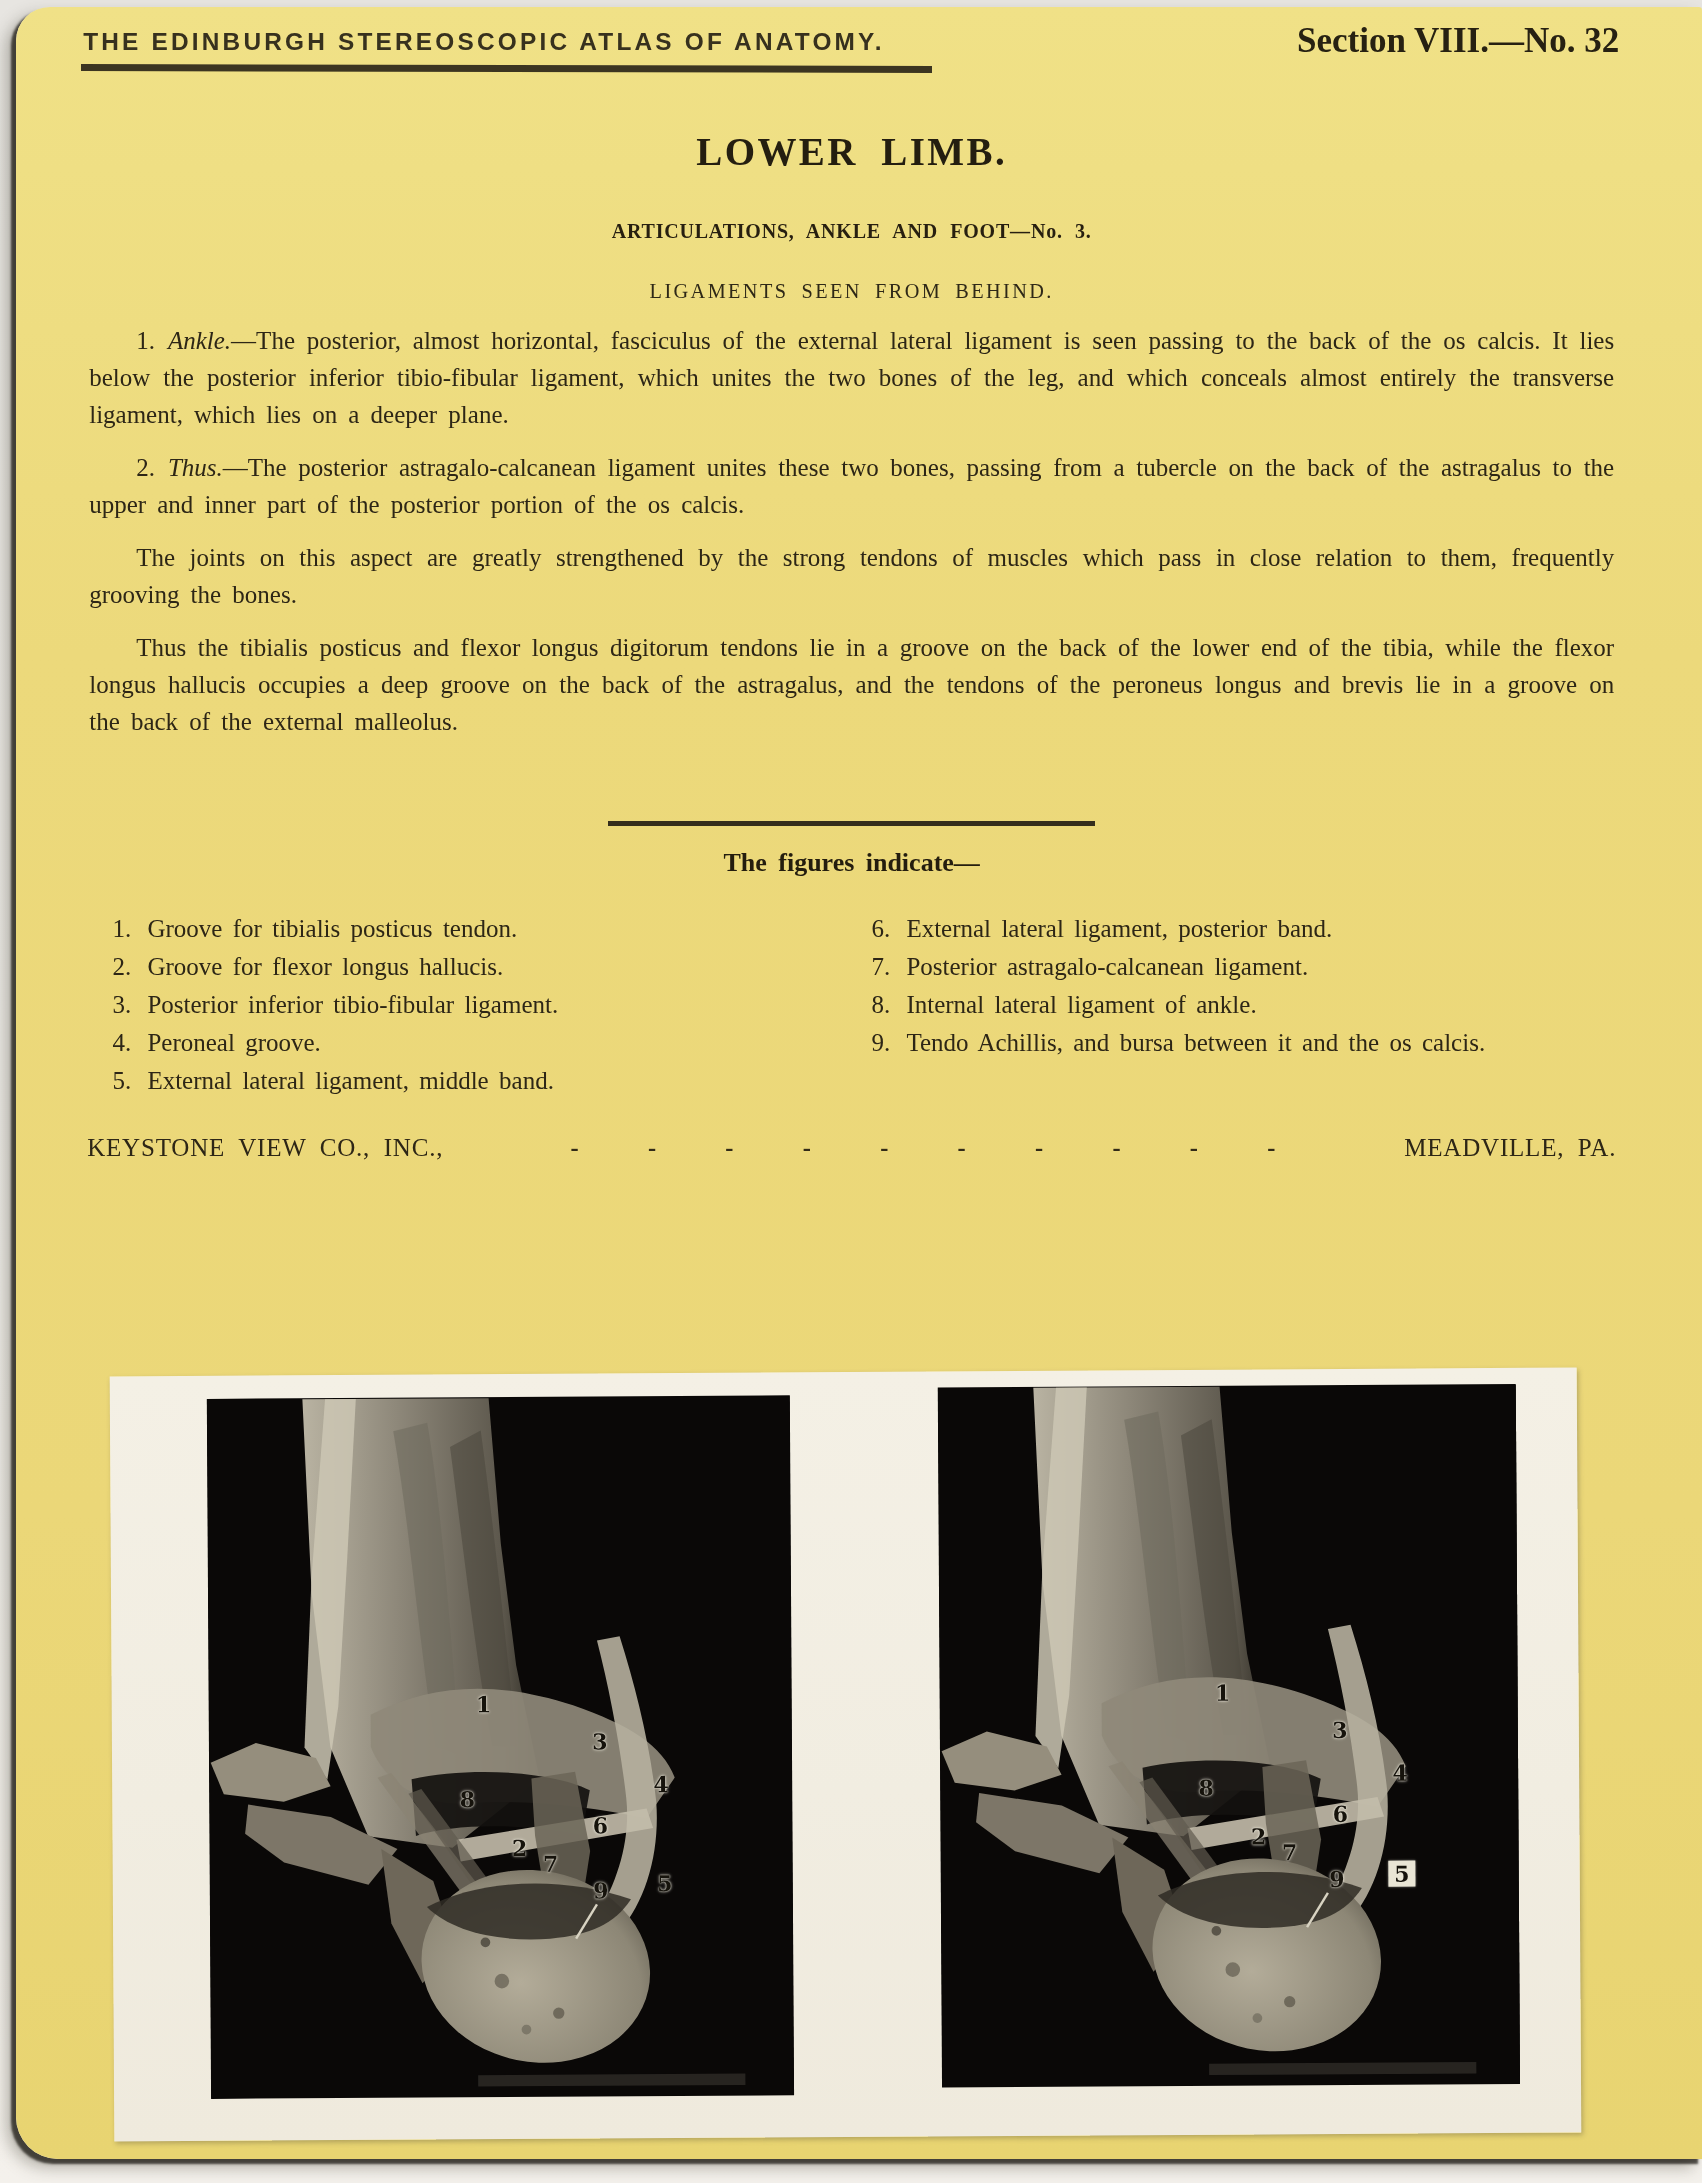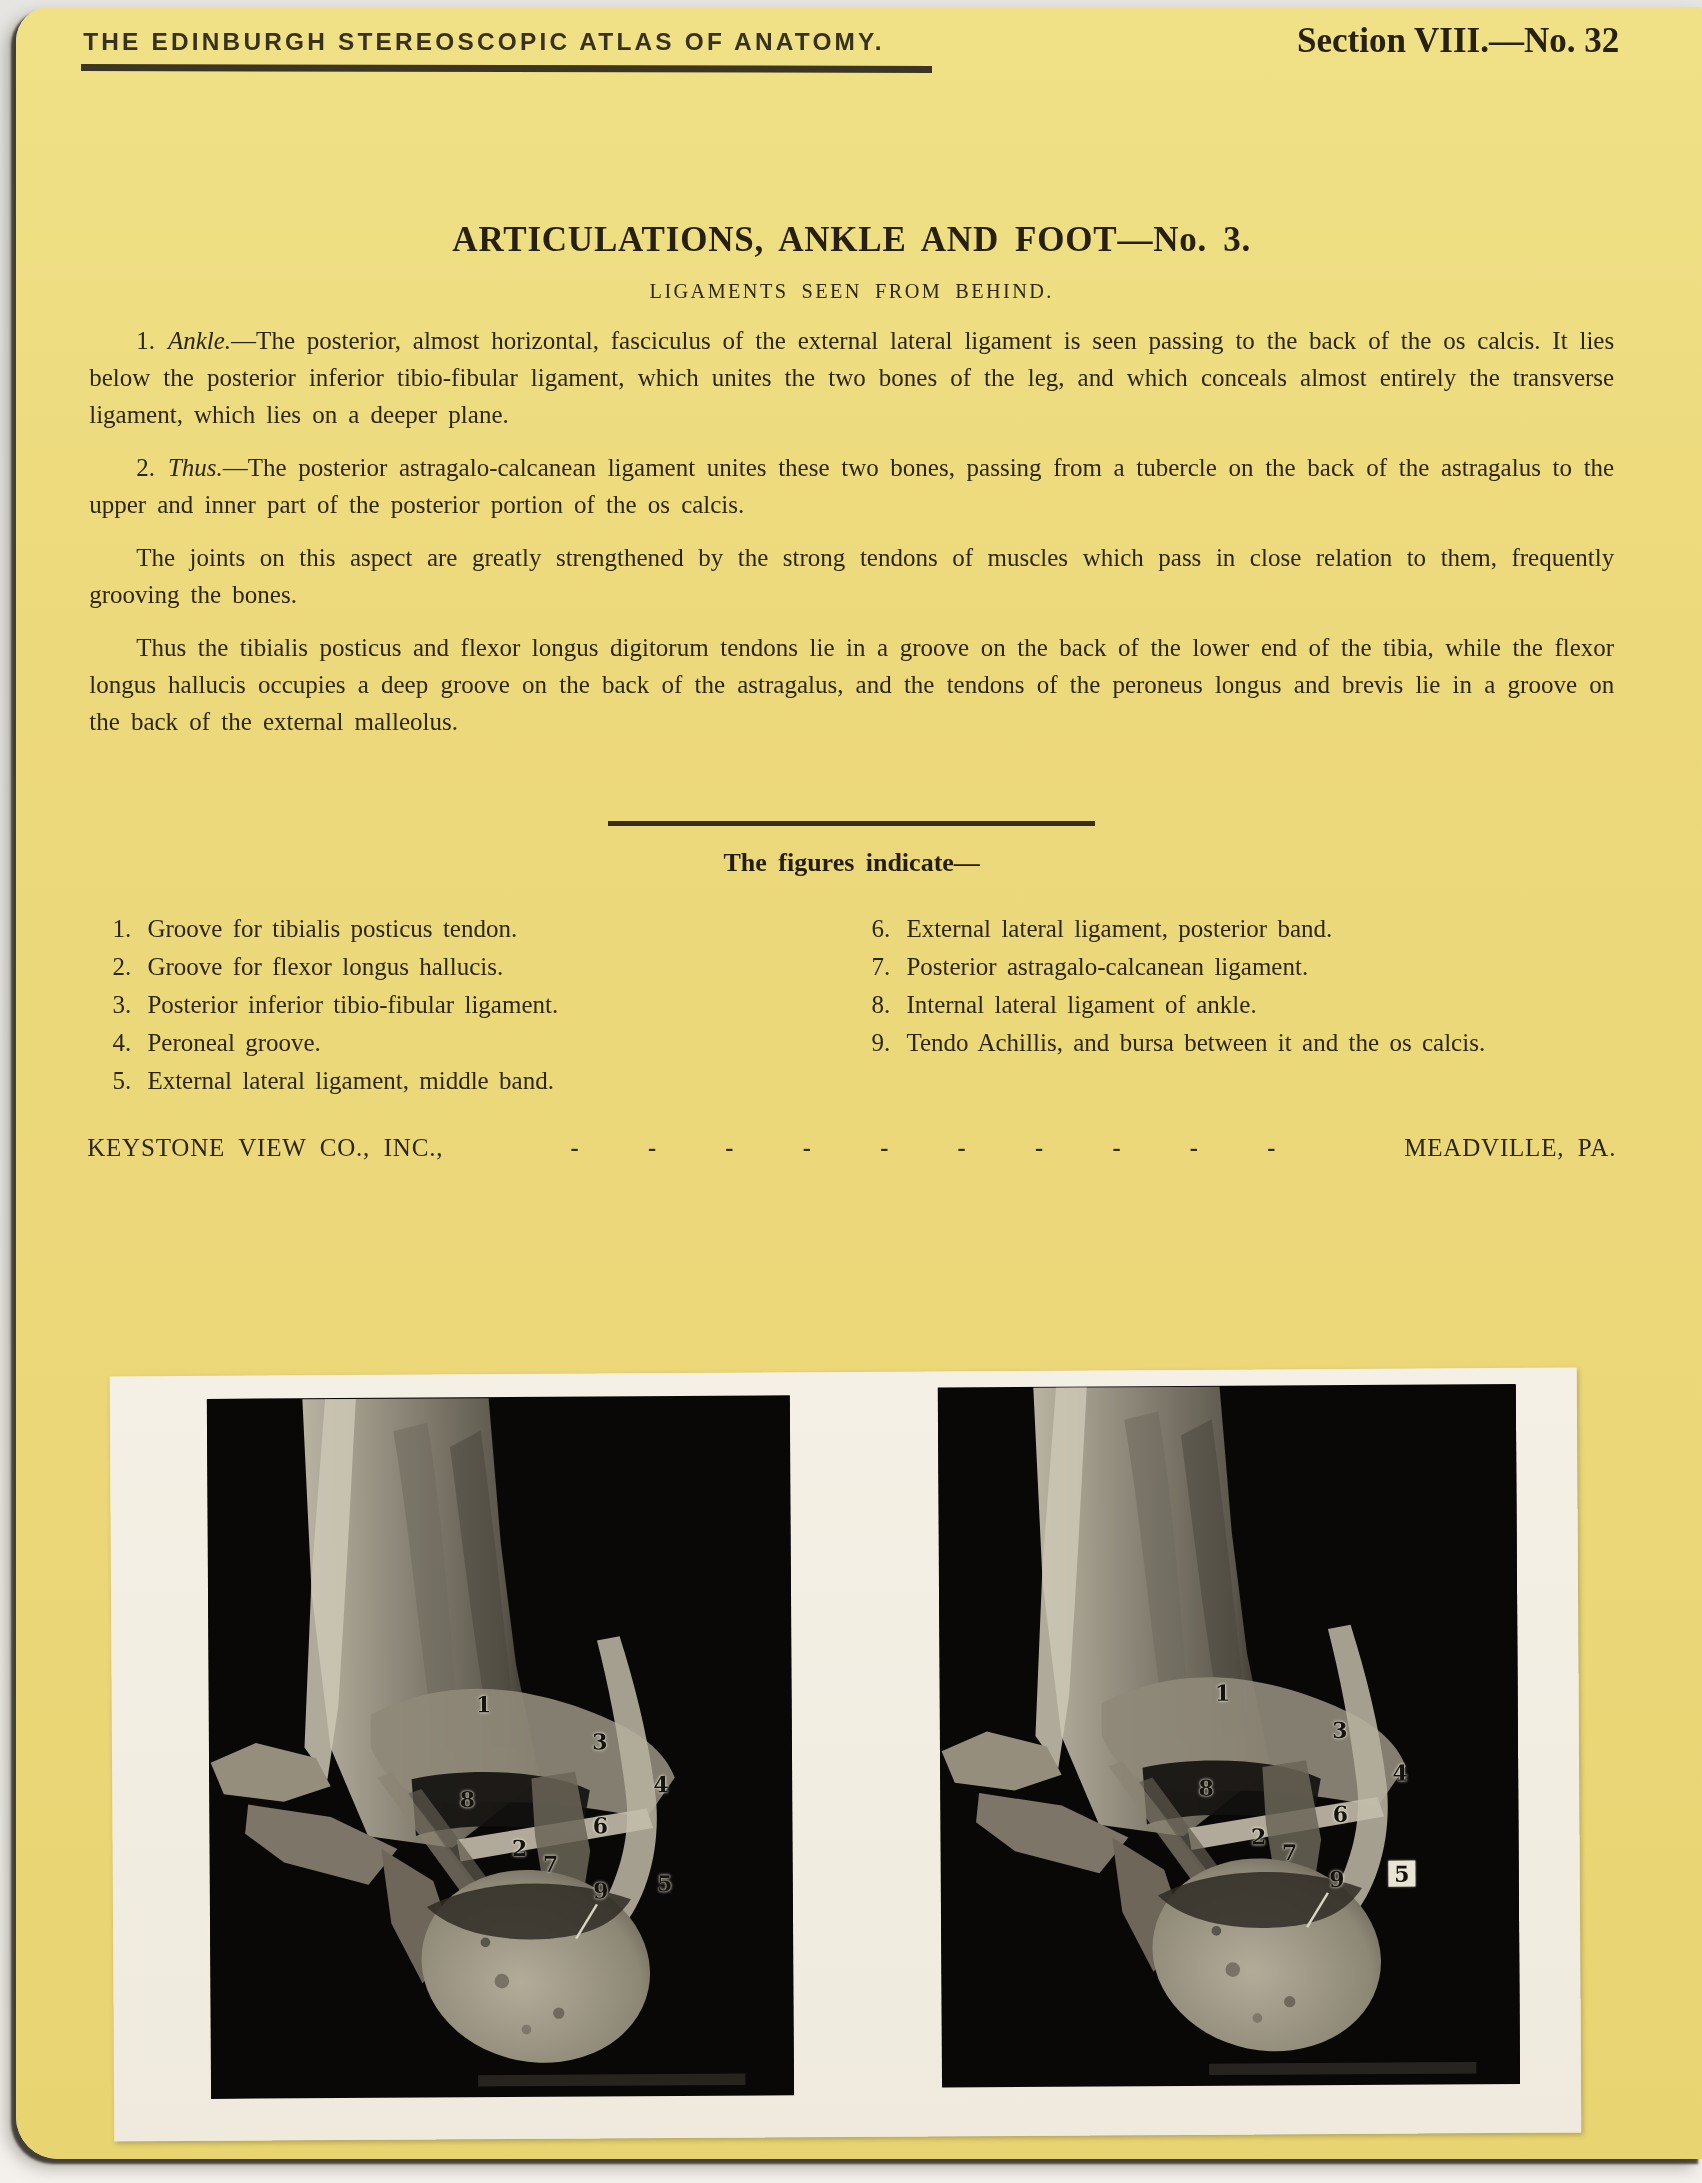--- a/index.html
+++ b/index.html
@@ -28,21 +28,21 @@
     background:#3c3521;transform:rotate(0.12deg);
   }
   .section-no{
     position:absolute;right:83px;top:14.6px;
     font-family:Liberation Serif, serif;
     font-weight:700;font-size:35px;color:#272112;white-space:nowrap;
   }
   
   .center{position:absolute;left:73px;width:1525px;text-align:center;}
   .main-title{top:122px;font-weight:700;font-size:39px;letter-spacing:2.4px;word-spacing:11.4px;color:#241e10;}
-  .sub-title{top:213px;font-weight:700;font-size:35px;letter-spacing:0.8px;word-spacing:6.5px;color:#271f10;}
+  .sub-title{top:213px;font-weight:700;font-size:20px;letter-spacing:0.8px;word-spacing:6.5px;color:#271f10;}
   .subsub-title{top:273px;font-size:20.3px;letter-spacing:2.4px;word-spacing:5.7px;color:#2e2817;}
   
   .bodytext{position:absolute;left:73px;top:315px;width:1525px;}
   .bodytext p{
     margin:0 0 16.2px 0;font-size:25px;line-height:37px;text-align:justify;
     word-spacing:4.9px;color:#2d2616;text-indent:47px;
   }
   .p-num{margin-right:13px;}
   .p-lead{font-style:italic;}
   
@@ -88,20 +88,21 @@
 </style>
 </head>
 <body>
 
 <div class="card">
 
   <div class="atlas-title">THE EDINBURGH STEREOSCOPIC ATLAS OF ANATOMY.</div>
   <div class="atlas-underline"></div>
   <div class="section-no">Section VIII.—No. 32</div>
 
+  <div class="center main-title">LOWER LIMB.</div>
   <div class="center sub-title">ARTICULATIONS, ANKLE AND FOOT—No. 3.</div>
   <div class="center subsub-title">LIGAMENTS SEEN FROM BEHIND.</div>
 
   <div class="bodytext">
     <p><span class="p-num">1.</span><i class="p-lead">Ankle.</i><span>—</span><span>The posterior, almost horizontal, fasciculus of the external lateral ligament is seen passing to the back of the os calcis.  It lies below the posterior inferior tibio-fibular ligament, which unites the two bones of the leg, and which conceals almost entirely the transverse ligament, which lies on a deeper plane.</span></p>
     <p><span class="p-num">2.</span><i class="p-lead">Thus.</i><span>—</span><span>The posterior astragalo-calcanean ligament unites these two bones, passing from a tubercle on the back of the astragalus to the upper and inner part of the posterior portion of the os calcis.</span></p>
     <p><span>The joints on this aspect are greatly strengthened by the strong tendons of muscles which pass in close relation to them, frequently grooving the bones.</span></p>
     <p><span>Thus the tibialis posticus and flexor longus digitorum tendons lie in a groove on the back of the lower end of the tibia, while the flexor longus hallucis occupies a deep groove on the back of the astragalus, and the tendons of the peroneus longus and brevis lie in a groove on the back of the external malleolus.</span></p>
   </div>
 

